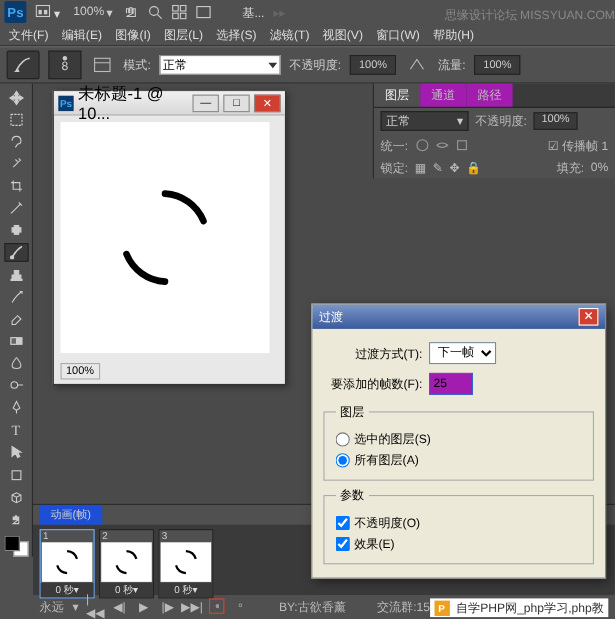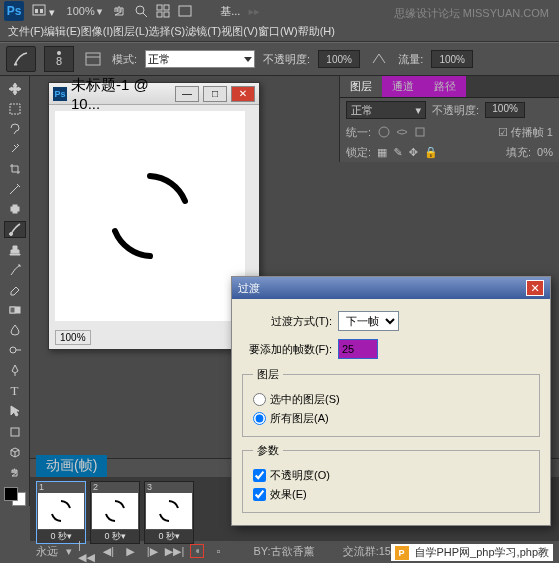--- a/index.html
+++ b/index.html
@@ -3,21 +3,21 @@
 <meta charset="utf-8">
 <style>
 *{margin:0;padding:0;box-sizing:border-box;font-family:"Microsoft YaHei",SimSun,sans-serif;font-size:11px}
 body{background:#505050;width:559px;height:563px;overflow:hidden;position:relative}
 .menubar{background:#505050;color:#ddd;height:22px;display:flex;align-items:center;padding:0 4px;gap:2px}
 .menubar .ps{width:20px;height:20px;background:#0a3b6c;color:#3fa8f4;display:flex;align-items:center;justify-content:center;font-weight:bold;font-size:12px;border-radius:2px}
 .menubar .item{padding:2px 6px;cursor:default}
 .menubar .zoom{color:#ccc;margin-left:4px}
 .menubar .icons{display:flex;gap:8px;margin-left:8px}
 .menubar .icons span{width:14px;height:14px;display:inline-block}
-.menubar2{background:#505050;color:#ddd;height:20px;display:flex;align-items:center;padding:0 8px;border-bottom:1px solid #333}
+.menubar2{background:#505050;color:#ddd;height:20px;display:flex;align-items:center;padding:0 8px;gap:12px;border-bottom:1px solid #333}
 .menubar2 .m{cursor:default}
 .options{background:#505050;height:34px;display:flex;align-items:center;padding:0 6px;gap:8px;border-bottom:1px solid #2a2a2a;border-top:1px solid #666}
 .brush-sel{width:30px;height:26px;background:#3a3a3a;border:1px solid #222;display:flex;align-items:center;justify-content:center;border-radius:2px}
 .brush-sel svg{stroke:#ccc;fill:none}
 .brush-size{width:30px;height:26px;background:#3a3a3a;border:1px solid #222;display:flex;flex-direction:column;align-items:center;justify-content:center;color:#ccc;font-size:9px}
 .brush-size .dot{width:4px;height:4px;background:#ccc;border-radius:50%}
 .opt-ico{width:22px;height:22px;display:flex;align-items:center;justify-content:center;color:#bbb}
 .opt-lbl{color:#ccc}
 .opt-sel{background:#fff;border:1px solid #888;height:18px;width:110px;font-size:11px;padding:0 2px;display:flex;align-items:center;justify-content:space-between}
 .opt-sel .tri{border-left:4px solid transparent;border-right:4px solid transparent;border-top:5px solid #333}
@@ -43,48 +43,48 @@
 .panels{position:absolute;top:0;right:0;width:220px;background:#505050;border-left:1px solid #2a2a2a}
 .panel-tabs{display:flex;height:22px;background:#3a3a3a;border-bottom:1px solid #222;align-items:flex-end}
 .panel-tabs .tab{padding:3px 10px;color:#bbb;background:#a21caf;cursor:default}
 .panel-tabs .tab.act{background:#505050;color:#eee}
 .layer-opts{display:flex;align-items:center;height:24px;padding:0 6px;gap:6px;color:#bbb}
 .layer-opts .sel{background:#3a3a3a;border:1px solid #222;width:80px;height:18px;color:#ccc;padding:0 4px;display:flex;align-items:center;justify-content:space-between}
 .layer-opts .pct{background:#3a3a3a;border:1px solid #222;width:40px;height:16px;color:#ccc;text-align:center;font-size:10px}
 .layer-row{display:flex;align-items:center;height:20px;padding:0 6px;gap:6px;color:#bbb;font-size:10px}
 .layer-row .lock-icons{display:flex;gap:4px}
 .layer-row .lock-icons span{width:14px;height:14px;display:inline-block}
-.dialog{position:absolute;top:200px;right:8px;width:320px;background:#ece9d8;border:1px solid #888;box-shadow:3px 3px 10px rgba(0,0,0,.5);z-index:10}
+.dialog{position:absolute;top:200px;right:8px;width:268px;background:#ece9d8;border:1px solid #888;box-shadow:3px 3px 10px rgba(0,0,0,.5);z-index:10}
 .dialog .dtitle{height:22px;background:linear-gradient(#7a95c8,#3a5a9a);color:#fff;display:flex;align-items:center;padding:0 6px;justify-content:space-between;font-size:12px}
 .dialog .dtitle .x{width:18px;height:16px;background:#d04030;color:#fff;text-align:center;border:1px solid #fff;line-height:14px;cursor:default}
 .dialog .dbody{padding:12px 10px;display:flex;gap:10px}
 .dialog .dleft{flex:1}
 .dialog .dright{width:68px;display:flex;flex-direction:column;gap:6px}
 .dialog .dbtn{background:#ece9d8;border:1px solid #888;height:22px;cursor:default;box-shadow:1px 1px 0 #fff inset}
 .dialog .drow{display:flex;align-items:center;margin-bottom:8px;gap:6px}
 .dialog .drow label{width:90px;text-align:right}
 .dialog select,.dialog input[type=text]{border:1px solid #7a8a99;background:#fff;height:20px;font-size:11px;padding:0 3px}
 .dialog fieldset{border:1px solid #aaa;padding:6px 10px;margin-top:6px}
 .dialog fieldset legend{padding:0 4px}
 .dialog .radio,.dialog .check{display:flex;align-items:center;gap:4px;margin:4px 0}
 .anim-panel{position:absolute;bottom:0;left:30px;right:0;height:105px;background:#505050;border-top:1px solid #2a2a2a}
 .anim-panel .aptabs{height:18px;display:flex;align-items:flex-end;padding-left:6px}
-.anim-panel .aptabs .t{background:#0369a1;color:#ccc;padding:2px 10px;font-size:14px}
+.anim-panel .aptabs .t{background:#1d4ed8;color:#ccc;padding:2px 10px;font-size:10px}
 .anim-panel .frames{display:flex;gap:4px;padding:4px 6px;align-items:flex-start;background:#3a3a3a;height:64px}
 .anim-panel .frame{width:50px;background:#505050;border:1px solid #222}
 .anim-panel .frame.sel{border:1px solid #6ab0ff}
 .anim-panel .frame .num{font-size:9px;color:#ccc;padding:0 2px}
 .anim-panel .frame .thumb{width:46px;height:36px;background:#fff;margin:1px;display:flex;align-items:center;justify-content:center}
 .anim-panel .frame .dur{font-size:9px;color:#ddd;text-align:center;background:#3a3a3a}
 .anim-panel .controls{height:20px;display:flex;align-items:center;padding:0 6px;gap:8px;color:#bbb;font-size:10px;background:#505050}
 .anim-panel .controls .cbtn{width:14px;height:14px;display:flex;align-items:center;justify-content:center;color:#bbb}
 .anim-panel .controls .red{border:1px solid #e04030;padding:1px 4px}
 .footer{position:absolute;bottom:2px;right:6px;display:flex;align-items:center;gap:6px;font-size:10px;color:#333;background:#fff;padding:1px 4px}
 .footer .p{width:14px;height:14px;background:#f0a020;color:#fff;font-weight:bold;display:flex;align-items:center;justify-content:center;font-size:9px}
-.watermark{position:absolute;top:6px;right:10px;color:#888;font-size:9px}
+.watermark{position:absolute;top:6px;right:0;color:#888;font-size:9px}
 </style>
 </head>
 <body>
 
 <div class="menubar">
   <div class="ps">Ps</div>
   <span class="item"><svg width="14" height="12">
         <rect x="1" y="1" width="12" height="10" fill="none" stroke="#ccc"></rect>
         <rect x="3" y="5" width="3" height="4" fill="#ccc"></rect>
         <rect x="8" y="5" width="3" height="4" fill="#ccc"></rect>

